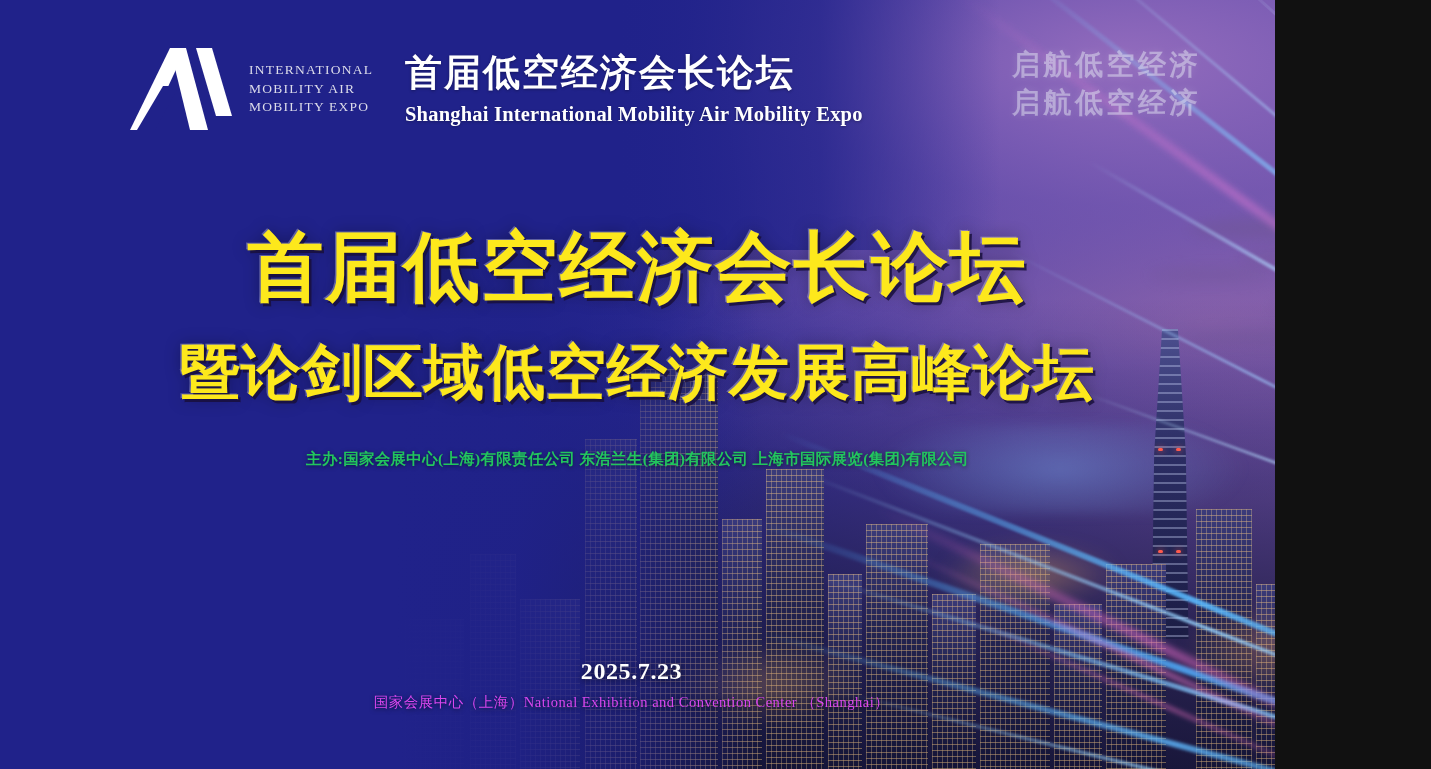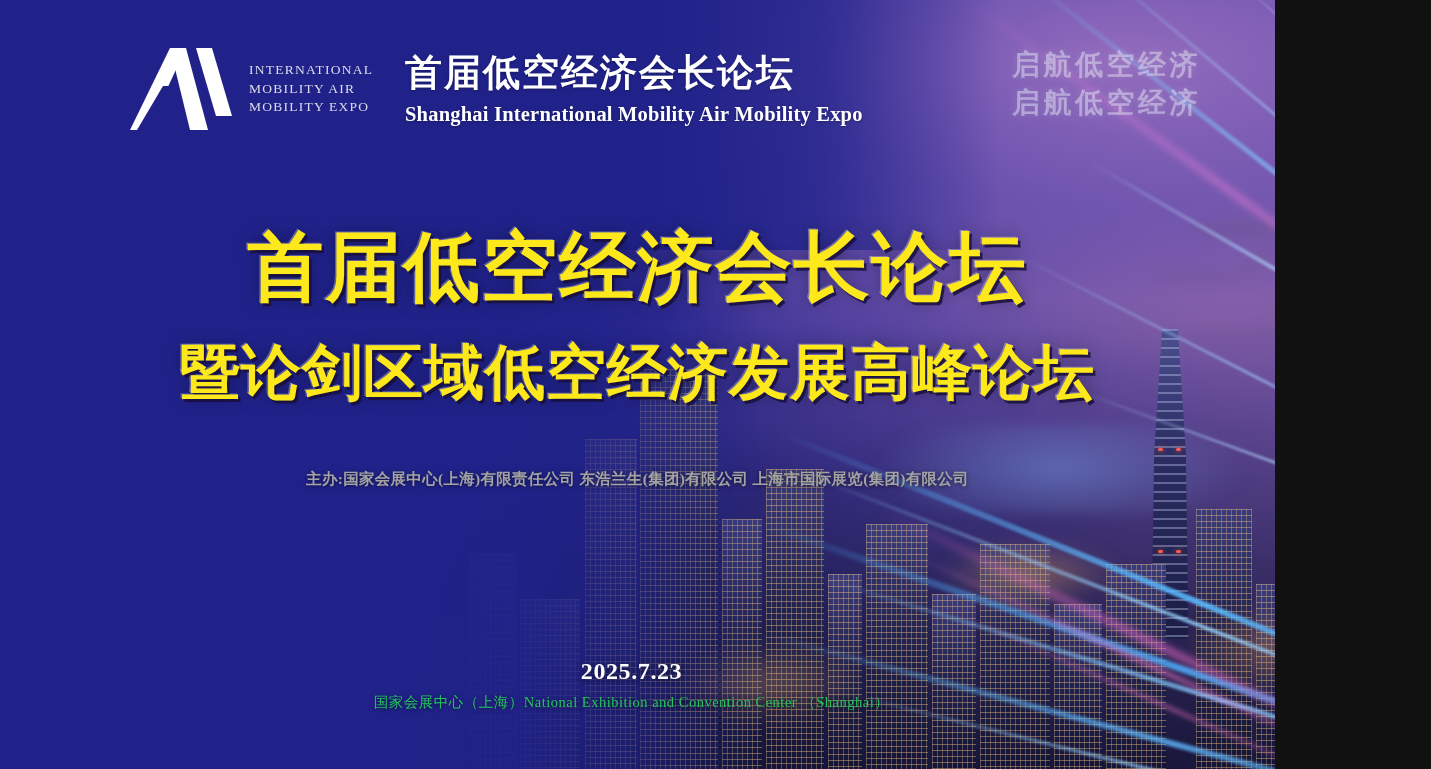--- a/index.html
+++ b/index.html
@@ -102,33 +102,33 @@
     color:#fde81c;font-weight:bold;
     font-size:76px;line-height:110px;letter-spacing:2px;
     text-shadow:
        2.5px 2.5px 0 rgba(25,15,60,.85),
        -1.4px -1.4px 0 rgba(255,255,255,.30),
        0 0 16px rgba(0,0,0,.35);
   }
   .mainTitle .l2{font-size:60px;letter-spacing:1px;display:block;margin-top:-4px;}
 
   .orgs{
-    position:absolute;left:0;right:0;top:464px;text-align:center;
-    color:#a3a3a3;font-size:15.5px;font-weight:bold;line-height:29px;letter-spacing:.3px;
+    position:absolute;left:0;right:0;top:444px;text-align:center;
+    color:#22c55e;font-size:15.5px;font-weight:bold;line-height:29px;letter-spacing:.3px;
     text-shadow:0 1px 4px rgba(0,0,0,.55);
   }
   .orgs div{white-space:nowrap;}
 
   .footer{position:absolute;left:0;right:12px;top:658px;text-align:center;}
   .dateTxt{
     color:#ffffff;font-size:24px;font-weight:bold;letter-spacing:.6px;
     text-shadow:0 1px 6px rgba(0,0,0,.6);
   }
   .venueTxt{
-    color:#22c55e;font-size:14.5px;letter-spacing:.5px;margin-top:8px;
+    color:#d946ef;font-size:14.5px;letter-spacing:.5px;margin-top:8px;
     text-shadow:0 1px 5px rgba(0,0,0,.65);
   }
 </style>
 </head>
 <body>
 
 <div class="stage">
 
   <div class="bg">
     <div class="sky"></div>

